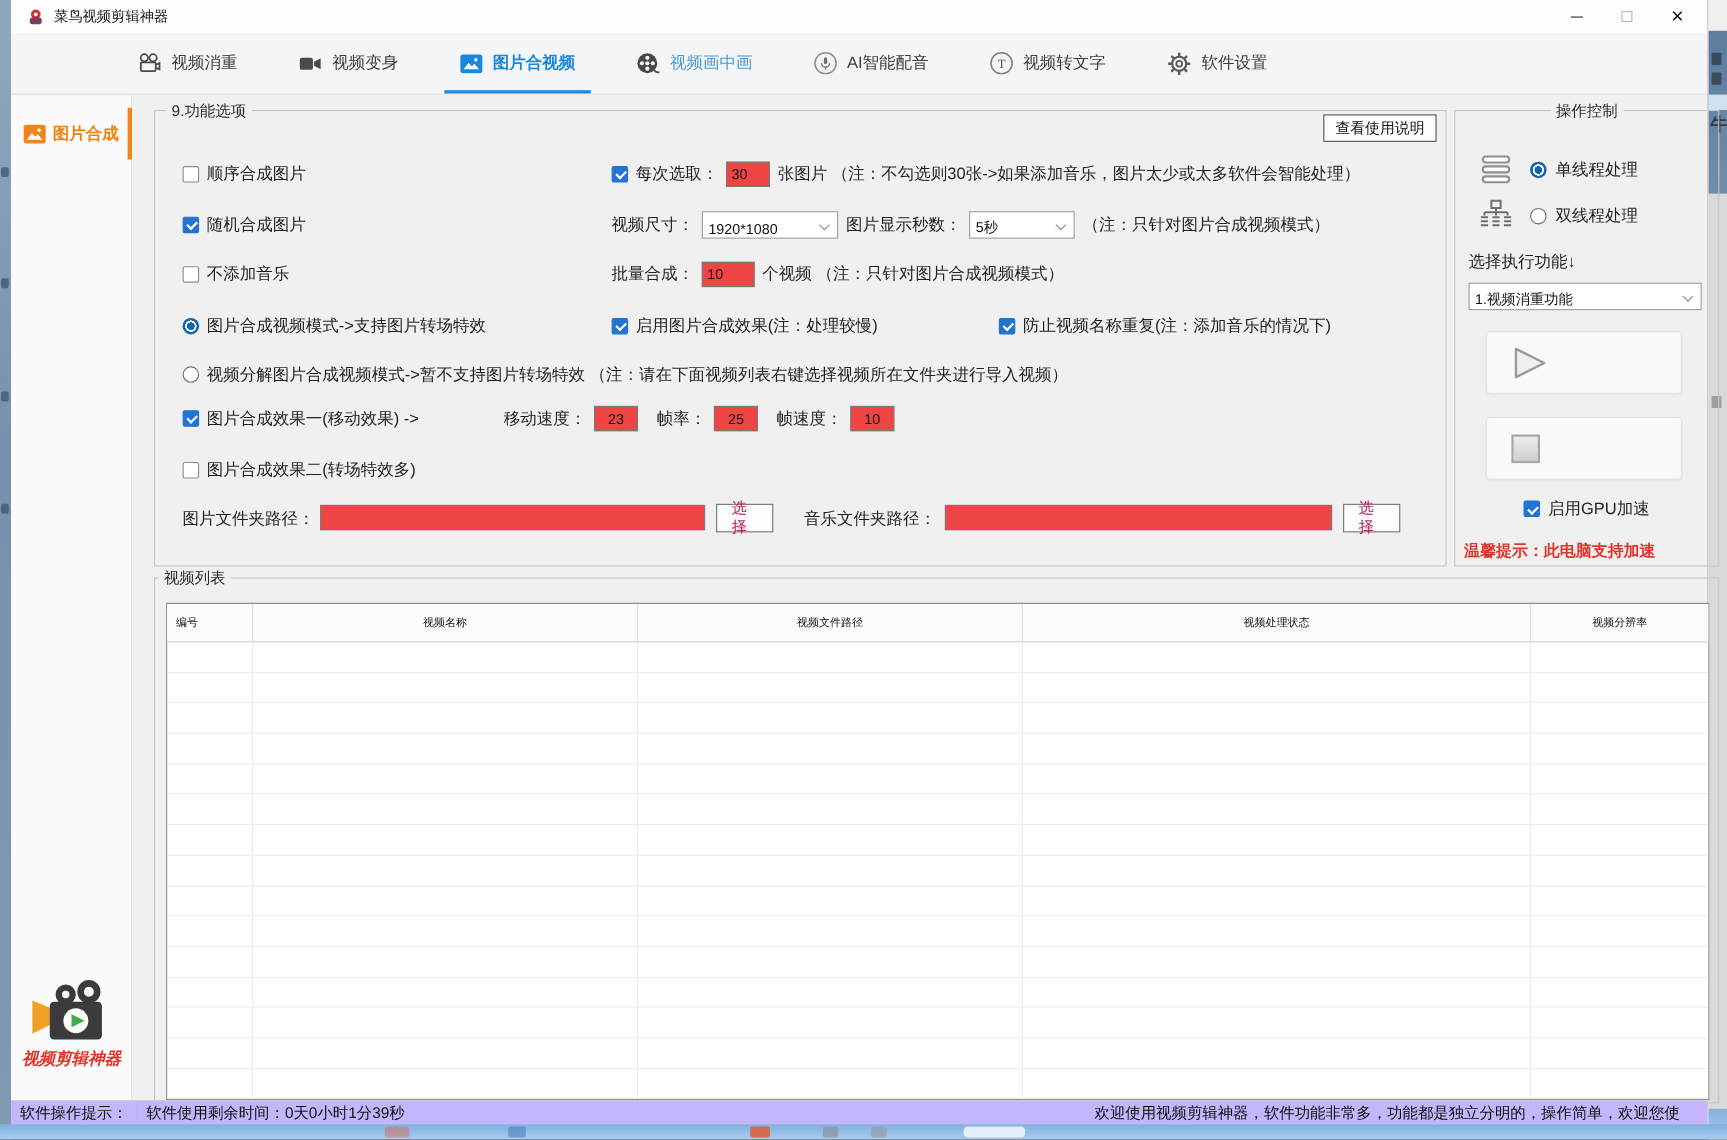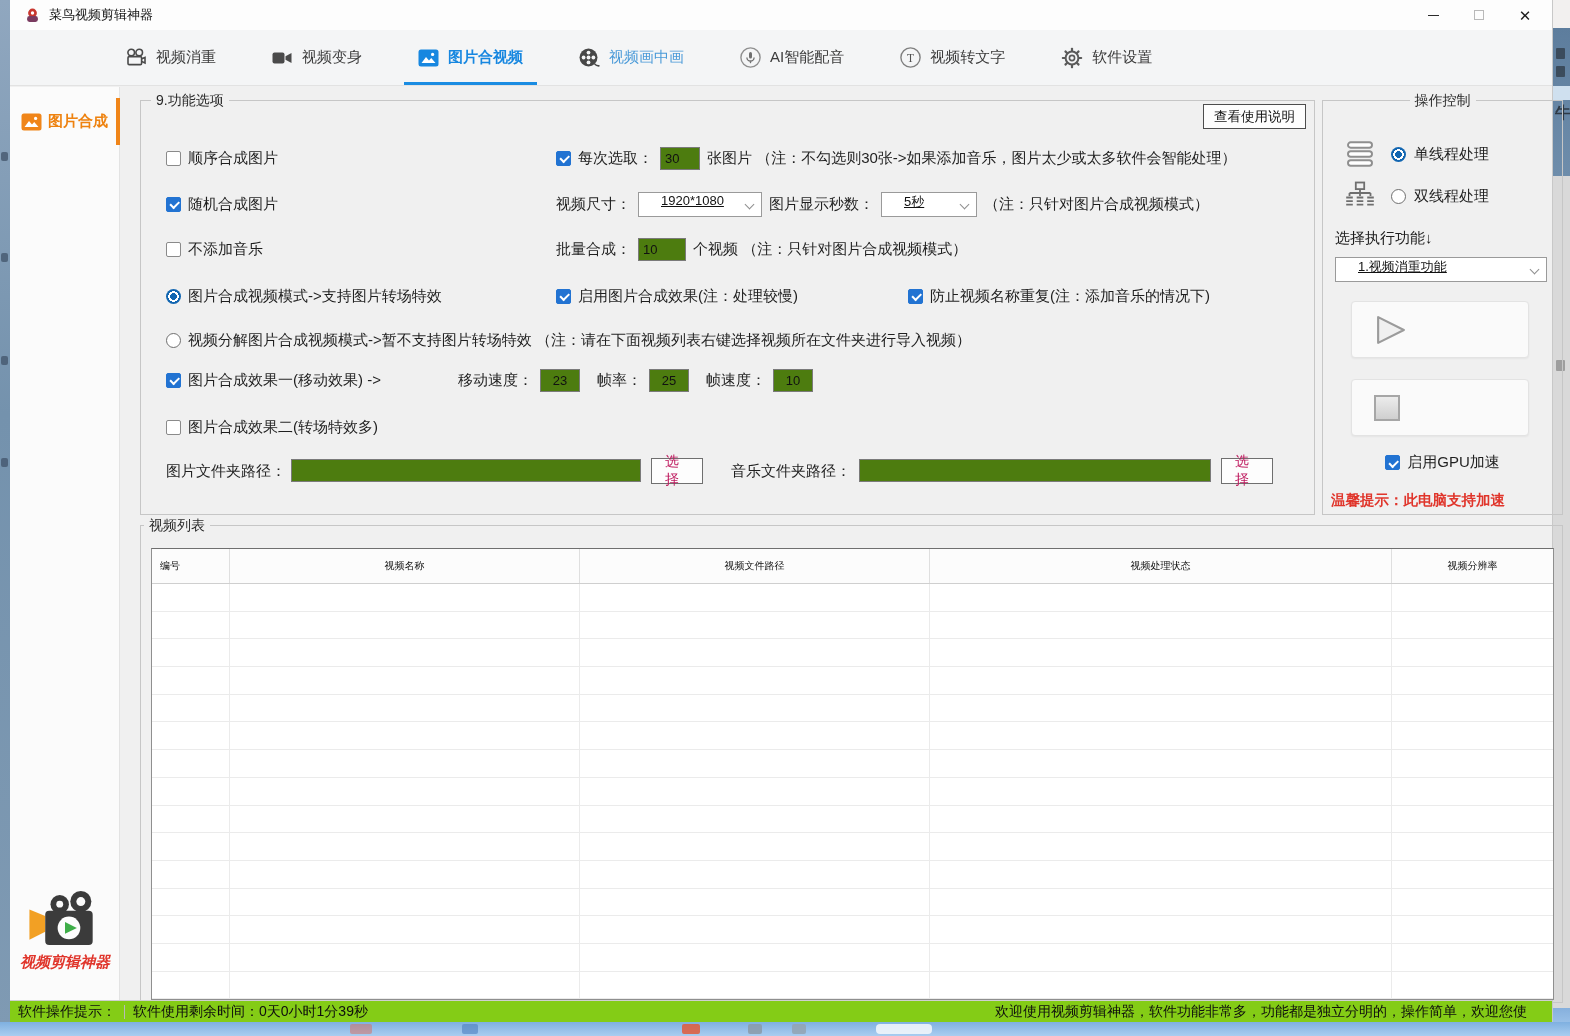--- a/index.html
+++ b/index.html
@@ -58,25 +58,25 @@
   .opt-row{position:absolute;left:25px;right:8px;height:26px;font-size:15px;}
   .at{position:absolute;top:0;height:26px;display:flex;align-items:center;gap:7px;white-space:nowrap;}
 
   .cb{width:15px;height:15px;border:1px solid #8a8a8a;background:#fff;position:relative;flex:none;border-radius:2px;}
   .cb.checked{background:#2273d2;border-color:#2273d2;}
   .cb.checked::after{content:'';position:absolute;left:2.5px;top:3.5px;width:7px;height:3.5px;
                      border-left:2px solid #fff;border-bottom:2px solid #fff;transform:rotate(-45deg);}
   .radio{width:15px;height:15px;border-radius:50%;border:1px solid #6f6f6f;background:#fff;flex:none;}
   .radio.on{border:none;background:radial-gradient(circle,#1266b1 0 3.4px,#fff 3.6px 5.1px,#1266b1 5.3px 7.5px);}
 
-  .tin{height:23px;border:1px solid #7a7a7a;background:#4d7c0f;font:13px "Liberation Sans","DejaVu Sans",sans-serif;
+  .tin{height:23px;border:1px solid #7a7a7a;background:#ef4444;font:13px "Liberation Sans","DejaVu Sans",sans-serif;
        padding:0 4px;color:#111;outline:none;}
   .tin.c{text-align:center;}
-  .sel{height:25px;border:1px solid #9a9a9a;background:#fff;display:flex;align-items:flex-start;
-       padding:0 22px 0 22px;position:relative;font-size:13px;color:#111;text-decoration:underline;}
+  .sel{height:25px;border:1px solid #9a9a9a;background:#fff;display:flex;align-items:flex-end;
+       padding:0 22px 0 5px;position:relative;font-size:13px;color:#111;}
   .sel::after{content:'';position:absolute;right:8px;top:8px;width:6px;height:6px;
               border-right:1.5px solid #8f8f8f;border-bottom:1.5px solid #8f8f8f;transform:rotate(45deg);}
   .btn{height:26px;background:#fdfdfd;border:1px solid #6f6f6f;display:flex;align-items:center;justify-content:center;
        font-size:14px;color:#be185d;padding:0 13px;}
 
   
   .ctrl{left:1312px;top:100px;width:241px;height:415px;}
   .ctrl .legend{left:50%;transform:translateX(-50%);}
   .ctrl-row{position:absolute;display:flex;align-items:center;gap:8px;font-size:15px;}
   .big-btn{position:absolute;left:28px;width:178px;height:57px;background:#fafafa;border:1px solid #e3e3e3;
@@ -91,21 +91,21 @@
   .vhead{display:grid;grid-template-columns:78px 350px 350px 462px 1fr;height:35px;background:#fcfcfc;border-bottom:1px solid #cfcfcf;}
   .vhead .hcell{display:flex;align-items:center;justify-content:center;font-size:10px;color:#111;border-right:1px solid #dfdfdf;}
   .vhead .hcell:first-child{justify-content:flex-start;padding-left:8px;}
   .vhead .hcell:last-child{border-right:none;}
   .vbody{position:absolute;left:0;top:35px;right:0;bottom:0;overflow:hidden;}
   .vrow{display:grid;grid-template-columns:78px 350px 350px 462px 1fr;height:27.7px;border-bottom:1px solid #ebebeb;}
   .vcell{border-right:1px solid #ebebeb;}
   .vcell:last-child{border-right:none;}
 
   
-  .statusbar{position:absolute;left:0;top:1000px;width:100%;height:22px;background:#84cc16;border-top:1px solid #cfcfcf;
+  .statusbar{position:absolute;left:0;top:1000px;width:100%;height:22px;background:#c4b5fd;border-top:1px solid #cfcfcf;
              display:flex;align-items:center;font-size:14px;color:#0e0e0e;}
   .sb-left{padding-left:8px;white-space:nowrap;}
   .sb-div{width:1px;height:14px;background:#b9b9b9;margin:0 8px;}
   .sb-right{position:absolute;left:985px;white-space:nowrap;}
 
   
   .taskbar{position:absolute;left:0;top:1022px;width:1570px;height:14px;
            background:linear-gradient(180deg,#7fb0e0,#a9cdf0);}
   .tb-shape{position:absolute;top:2px;height:10px;border-radius:2px;opacity:.85;}
 

